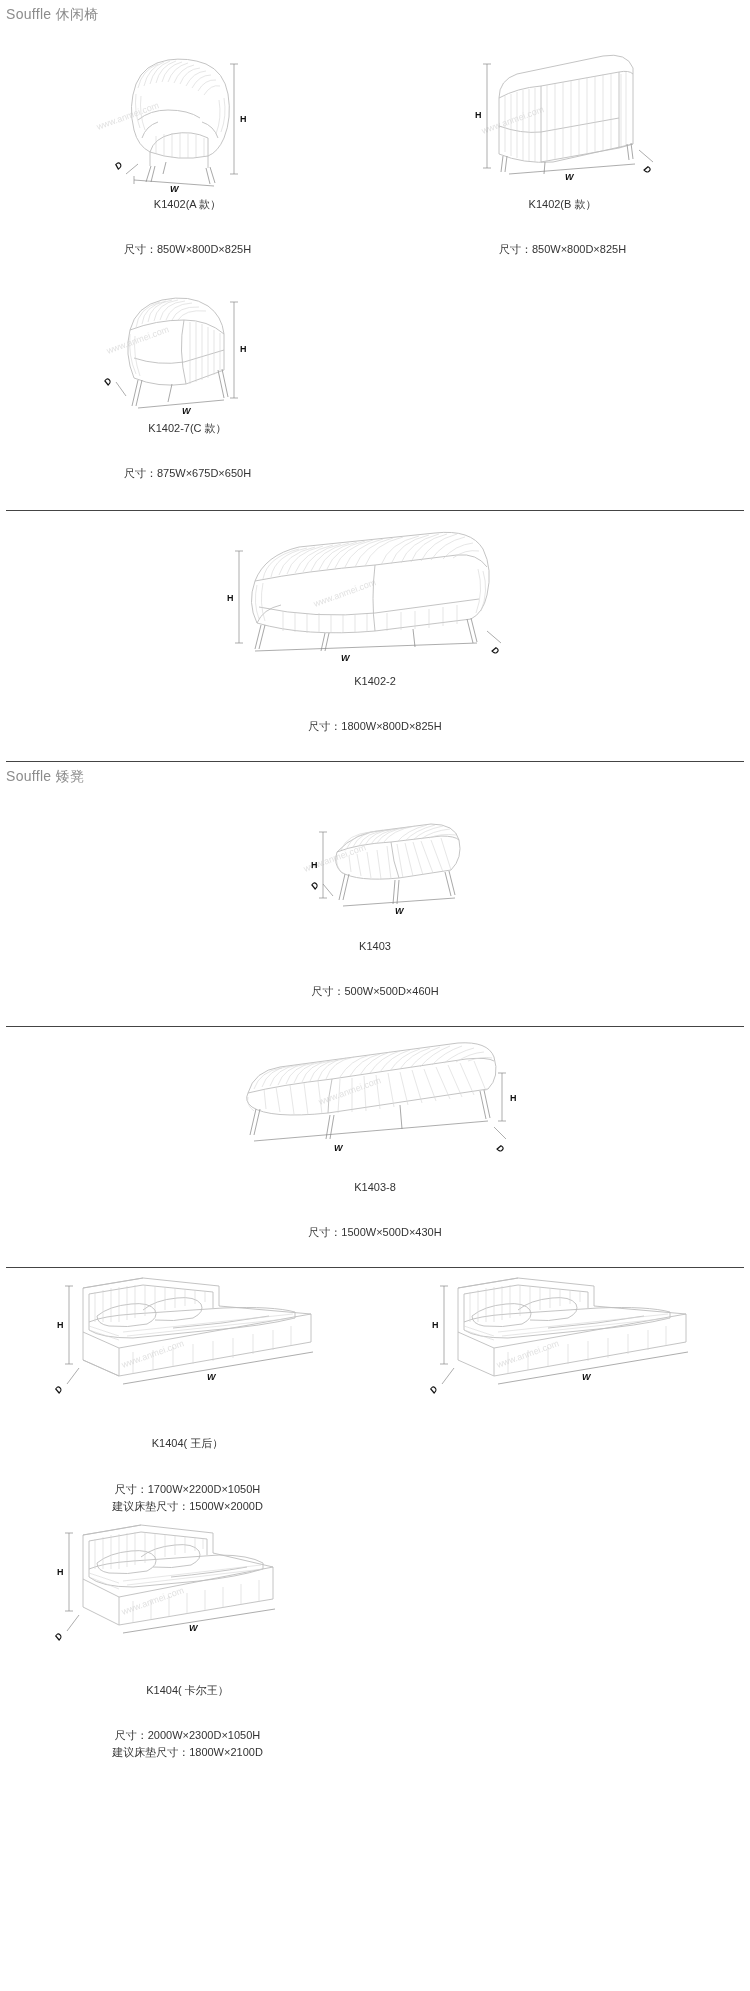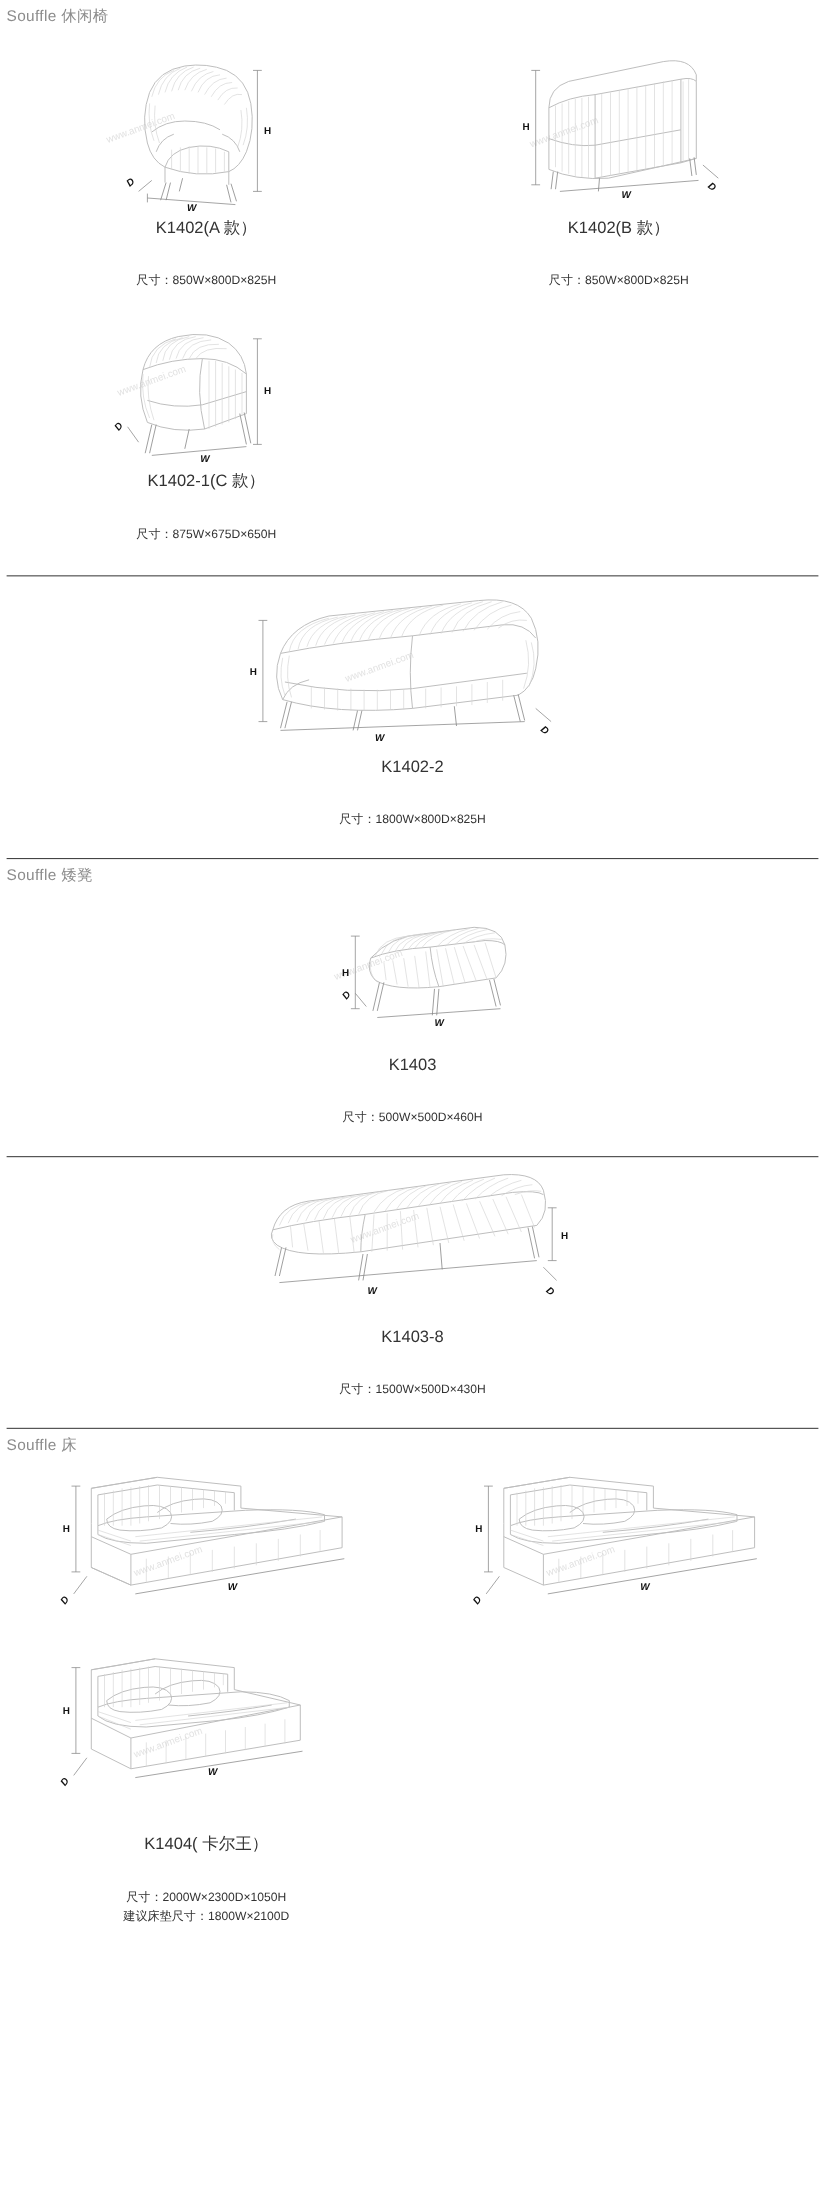--- a/index.html
+++ b/index.html
@@ -55,21 +55,21 @@
   }
   .fig svg { display: block; }
 
   .caption {
     text-align: center;
     font-size: 11.5px;
     color: #3a3a3a;
     line-height: 1.55;
     margin-top: 2px;
   }
-  .caption .code { font-size: 15px; color: #333; }
+  .caption .code { font-size: 11px; color: #333; }
   .caption .dim { font-size: 11px; color: #333; margin-top: 28px; }
   .caption .dim2 { font-size: 11px; color: #333; }
 
   
   .wm { font-size: 9px; fill: #e2e2e2; font-family: "Liberation Sans", sans-serif; }
 
   .stroke { fill: none; stroke: #bdbdbd; stroke-width: 0.9; }
   .stroke-d { fill: none; stroke: #9e9e9e; stroke-width: 0.9; }
   .fine { fill: none; stroke: #d5d5d5; stroke-width: 0.6; }
   .dimline { fill: none; stroke: #8a8a8a; stroke-width: 0.7; }
@@ -256,21 +256,21 @@
                 <path d="M192 140 L200 140"></path>
               <path d="M100 150 L186 142"></path>
               <path d="M88 138 L78 124"></path>
             </g>
             <text class="lbl" x="202" y="94">H</text>
             <text class="lbl-i" x="144" y="156">W</text>
             <text class="lbl-i" x="70" y="128" transform="rotate(-50 70 128)">D</text>
           </svg>
         </div>
         <div class="caption">
-          <div class="code">K1402-1(C 款）</div>
+          <div class="code">K1402-7(C 款）</div>
           <div class="dim">尺寸：875W×675D×650H</div>
         </div>
       </div>
       <div class="item item-half"></div>
     </div>
 
     <div style="height:28px"></div>
     <div class="divider"></div>
   </div>
 
@@ -514,21 +514,20 @@
           <div class="dim">尺寸：1500W×500D×430H</div>
         </div>
       </div>
     </div>
 
     <div style="height:26px"></div>
     <div class="divider"></div>
   </div>
 
   <div class="section">
-    <div class="section-header">Souffle 床</div>
 
     <div class="row">
 
       <div class="item item-half">
         <div class="fig">
           <svg width="330" height="165" viewBox="0 0 330 165">
             <text class="wm" x="100" y="100" transform="rotate(-20 100 100)">www.anmei.com</text>
             <g class="stroke">
 
               <path d="M60 52 L60 20 L120 10 L196 18 L196 38"></path>
@@ -580,20 +579,25 @@
               <path d="M42 18 L50 18"></path>
                 <path d="M42 96 L50 96"></path>
               <path d="M100 116 L290 84"></path>
               <path d="M56 100 L44 116"></path>
             </g>
             <text class="lbl" x="34" y="60">H</text>
             <text class="lbl-i" x="184" y="112">W</text>
             <text class="lbl-i" x="36" y="126" transform="rotate(-52 36 126)">D</text>
           </svg>
         </div>
+        <div class="caption">
+          <div class="code">K1404( 王后）</div>
+          <div class="dim">尺寸：1700W×2200D×1050H</div>
+          <div class="dim2">建议床垫尺寸：1500W×2000D</div>
+        </div>
       </div>
 
       <div class="item item-half">
         <div class="fig">
           <svg width="330" height="165" viewBox="0 0 330 165">
             <text class="wm" x="100" y="100" transform="rotate(-20 100 100)">www.anmei.com</text>
             <g class="stroke">
               <path d="M60 52 L60 20 L120 10 L196 18 L196 38"></path>
               <path d="M60 20 L84 16 L120 10"></path>
               <path d="M66 54 L66 26 L120 17 L190 24 L190 40"></path>

